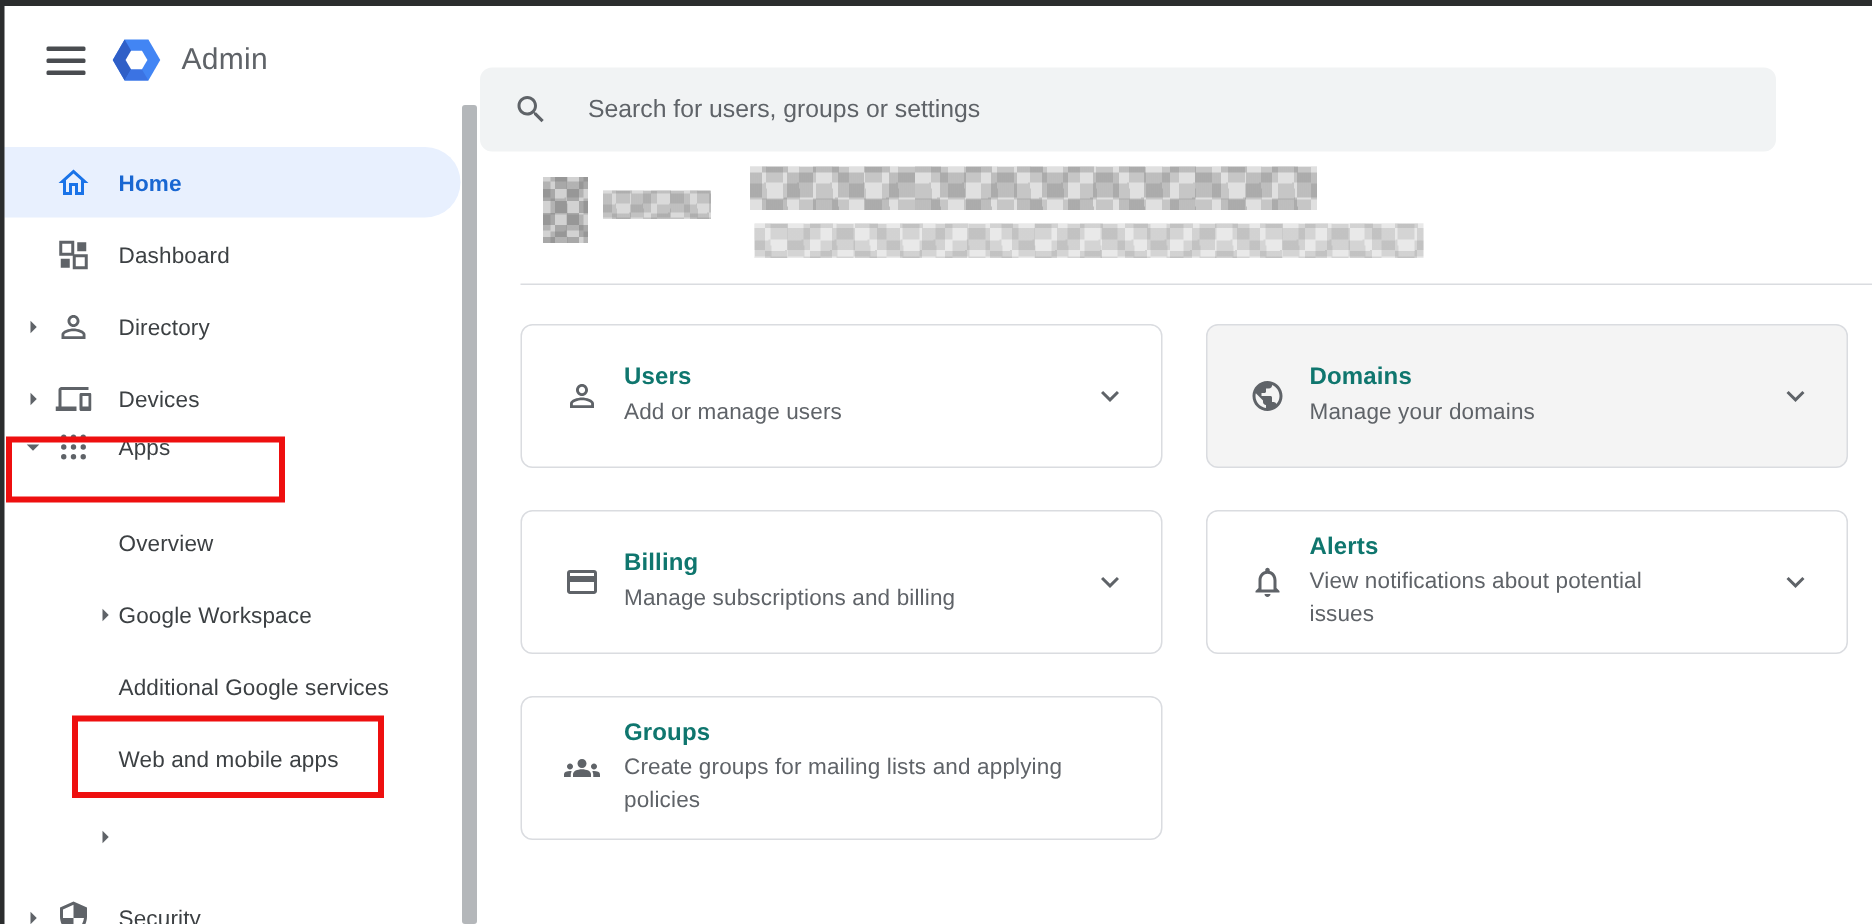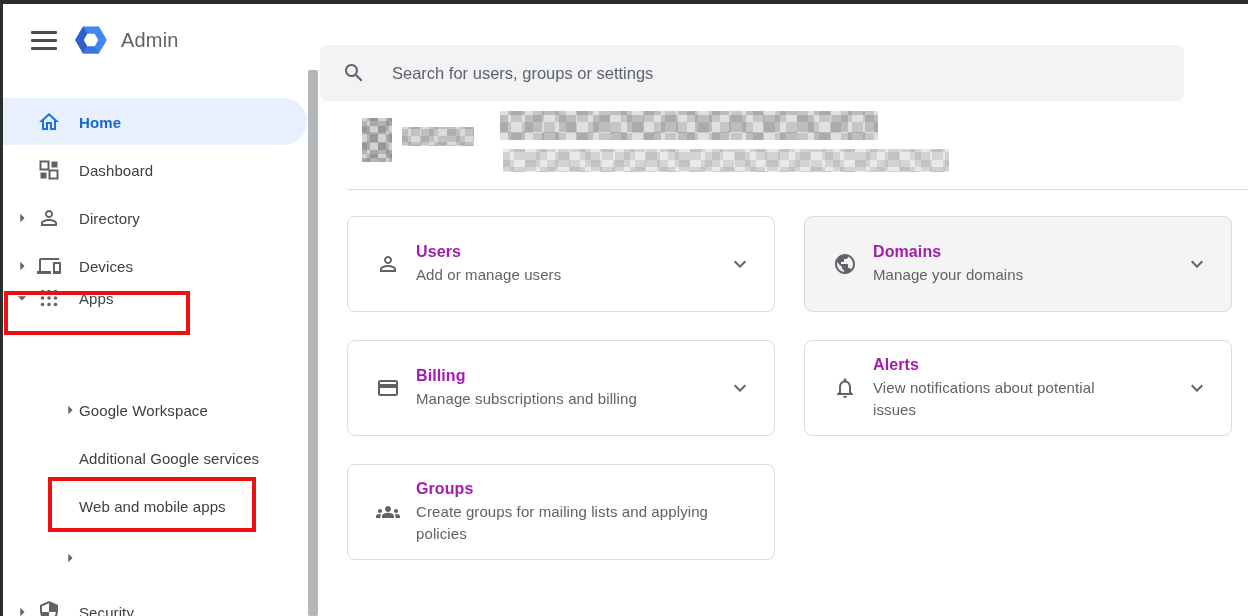--- a/index.html
+++ b/index.html
@@ -82,21 +82,21 @@
     position:absolute; left:347px; top:216px; width:885px;
     display:grid; grid-template-columns:428px 428px; column-gap:29px; row-gap:28px;
   }
   .card {
     height:96px; background:#fff; border:1px solid #dadce0; border-radius:8px;
     display:flex; align-items:center; padding:0 22px 0 28px; cursor:pointer;
   }
   .card.highlighted { background:#f4f4f4; }
   .card-icon { width:24px; height:24px; flex-shrink:0; color:#5f6368; margin-right:16px; }
   .card-text { flex:1; min-width:0; }
-  .card-title { font-size:16px; font-weight:bold; color:#a21caf; letter-spacing:.1px; margin-bottom:3px; }
+  .card-title { font-size:16px; font-weight:bold; color:#0f766e; letter-spacing:.1px; margin-bottom:3px; }
   .card-desc { font-size:15px; color:#5f6368; line-height:22px; letter-spacing:.1px; }
   .card-desc.narrow { max-width:252px; }
   .card-desc.groups { max-width:334px; }
   .chevron { width:24px; height:24px; flex-shrink:0; color:#5f6368; margin-left:8px; }
   svg { display:block; }
 </style>
 </head>
 <body>
 
 <div class="screen">
@@ -194,20 +194,23 @@
           <circle cx="12" cy="12" r="1.8"></circle>
           <circle cx="18.5" cy="12" r="1.8"></circle>
         <circle cx="5.5" cy="18.5" r="1.8"></circle>
           <circle cx="12" cy="18.5" r="1.8"></circle>
           <circle cx="18.5" cy="18.5" r="1.8"></circle>
       </svg>
     </span>
     <span class="nav-label">Apps</span>
   </div>
 
+  <div class="nav-row" style="top:338px">
+    <span class="nav-label">Overview</span>
+  </div>
 
   <div class="nav-row" style="top:386px">
     <span class="tree-arrow sub">
       <svg width="20" height="20" viewBox="0 0 24 24" fill="currentColor">
           <path d="M10 17l5-5-5-5v10z"></path>
         </svg>
     </span>
     <span class="nav-label">Google Workspace</span>
   </div>
 

